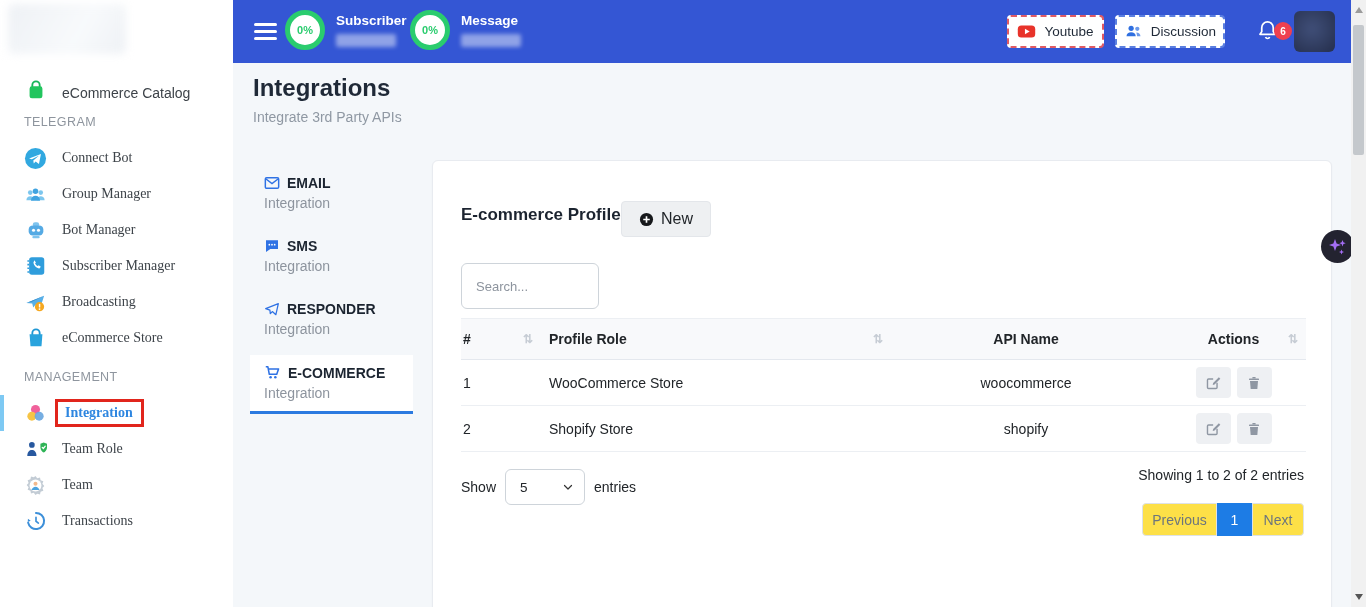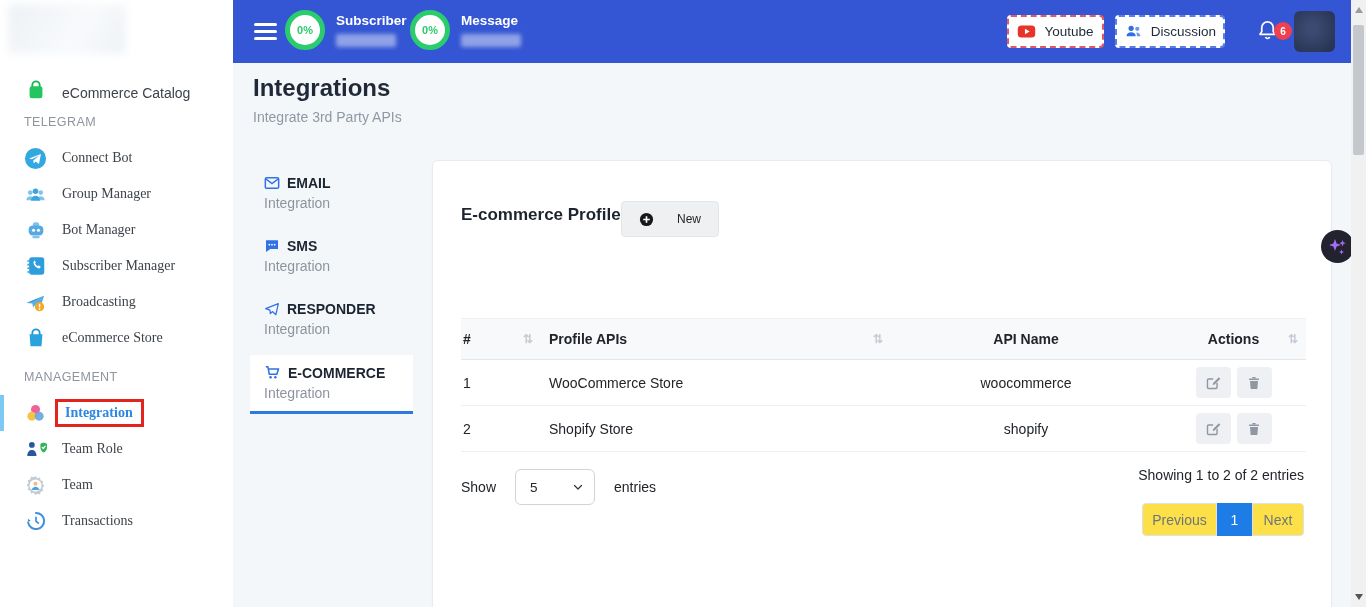--- a/index.html
+++ b/index.html
@@ -47,40 +47,40 @@
   #tabs { position:absolute; left:250px; top:166px; width:163px; }
   .itab { padding:9px 12px 10px 14px; margin-bottom:8px; cursor:pointer; }
   .itab .trow { display:flex; align-items:center; gap:7px; }
   .itab .tname { font-size:14px; font-weight:700; color:#1b2430; }
   .itab .tsub { font-size:14px; color:#8d949e; margin-top:4px; }
   .itab.active { background:#fff; border-bottom:3px solid #2b7ae0; }
 
   
   #card { position:absolute; left:432px; top:160px; width:900px; height:460px; background:#fff; border:1px solid #e8ebf0; border-radius:6px 6px 0 0; box-shadow:0 1px 2px rgba(30,40,60,.04); }
   .panel-title { position:absolute; left:28px; top:44px; font-size:17px; font-weight:700; color:#1c2430; }
-  .new-btn { position:absolute; left:188px; top:40px; height:36px; padding:0 17px; background:#eef0f2; border:1px solid #e3e6ea; border-radius:4px; display:flex; align-items:center; gap:23px; font-size:12px; color:#212529; cursor:pointer; }
+  .new-btn { position:absolute; left:188px; top:40px; height:36px; padding:0 17px; background:#eef0f2; border:1px solid #e3e6ea; border-radius:4px; display:flex; align-items:center; gap:7px; font-size:16px; color:#212529; cursor:pointer; }
   .search-box { position:absolute; left:28px; top:102px; width:138px; height:46px; border:1px solid #ced4da; border-radius:6px; padding:0 14px; font-size:13px; color:#495057; font-family:"Liberation Sans",sans-serif; outline:none; background:#fff; }
   .search-box::placeholder { color:#8d949e; }
 
   
   .tbl { position:absolute; left:28px; top:157px; width:845px; }
   .trow-h { display:flex; align-items:center; height:42px; background:#f8f9fb; border-top:1px solid #eceff3; border-bottom:1px solid #e4e8ee; }
   .trow-d { display:flex; align-items:center; height:46px; border-bottom:1px solid #eceff3; }
   .c1 { width:80px; padding-left:2px; position:relative; }
   .c2 { width:350px; position:relative; padding-left:8px; }
   .c3 { width:270px; text-align:center; }
   .c4 { flex:1; text-align:center; position:relative; }
   .hd { font-size:14px; font-weight:700; color:#212529; }
   .cell { font-size:14px; color:#212529; }
   .sort { position:absolute; right:8px; top:50%; transform:translateY(-50%); color:#c6ccd4; font-size:12px; }
   .act-cell { display:flex; gap:6px; justify-content:center; }
   .icon-btn { width:35px; height:31px; background:#eef0f3; border:none; border-radius:4px; display:flex; align-items:center; justify-content:center; cursor:pointer; }
 
   
-  .show-wrap { position:absolute; left:28px; top:308px; display:flex; align-items:center; gap:19px; font-size:14px; color:#212529; }
+  .show-wrap { position:absolute; left:28px; top:308px; display:flex; align-items:center; gap:9px; font-size:14px; color:#212529; }
   .page-select { width:80px; height:36px; border:1px solid #ced4da; border-radius:6px; display:flex; align-items:center; justify-content:space-between; padding:0 10px 0 14px; font-size:13.5px; color:#212529; cursor:pointer; background:#fff; }
   .summary { position:absolute; right:27px; top:306px; font-size:14px; color:#212529; }
   .pager { position:absolute; right:27px; top:342px; display:flex; }
   .pg { height:33px; display:flex; align-items:center; justify-content:center; font-size:14px; cursor:pointer; border:1px solid #dee2e6; background:#fde047; color:#6c757d; }
   .pg.prev { width:75px; border-radius:4px 0 0 4px; }
   .pg.num { width:35px; background:#1d7ce5; border-color:#1d7ce5; color:#fff; }
   .pg.next { width:52px; border-radius:0 4px 4px 0; }
 
   
   .ai-fab { position:absolute; right:12px; top:230px; width:33px; height:33px; background:#232330; border-radius:50%; z-index:4; display:flex; align-items:center; justify-content:center; cursor:pointer; }
@@ -349,25 +349,26 @@
   <button class="new-btn">
     <span style="display:flex">
       <svg width="15" height="15" viewBox="0 0 24 24">
           <circle cx="12" cy="12" r="10.5" fill="#16181b"></circle>
           <path d="M12 6.8v10.4M6.8 12h10.4" stroke="#fff" stroke-width="2.6"></path>
         </svg>
     </span>
     <span>New</span>
   </button>
 
+  <input class="search-box" type="text" placeholder="Search..." style="">
 
   <div class="tbl">
     <div class="trow-h">
       <div class="c1 hd"><span>#</span><span class="sort">⇅</span></div>
-      <div class="c2 hd"><span>Profile APIs</span><span class="sort">⇅</span></div>
+      <div class="c2 hd"><span>Profile Role</span><span class="sort">⇅</span></div>
       <div class="c3 hd"><span>API Name</span></div>
       <div class="c4 hd"><span>Actions</span><span class="sort">⇅</span></div>
     </div>
 
     <div class="trow-d">
       <div class="c1 cell">1</div>
       <div class="c2 cell">WooCommerce Store</div>
       <div class="c3 cell">woocommerce</div>
       <div class="c4">
           <div class="act-cell">

